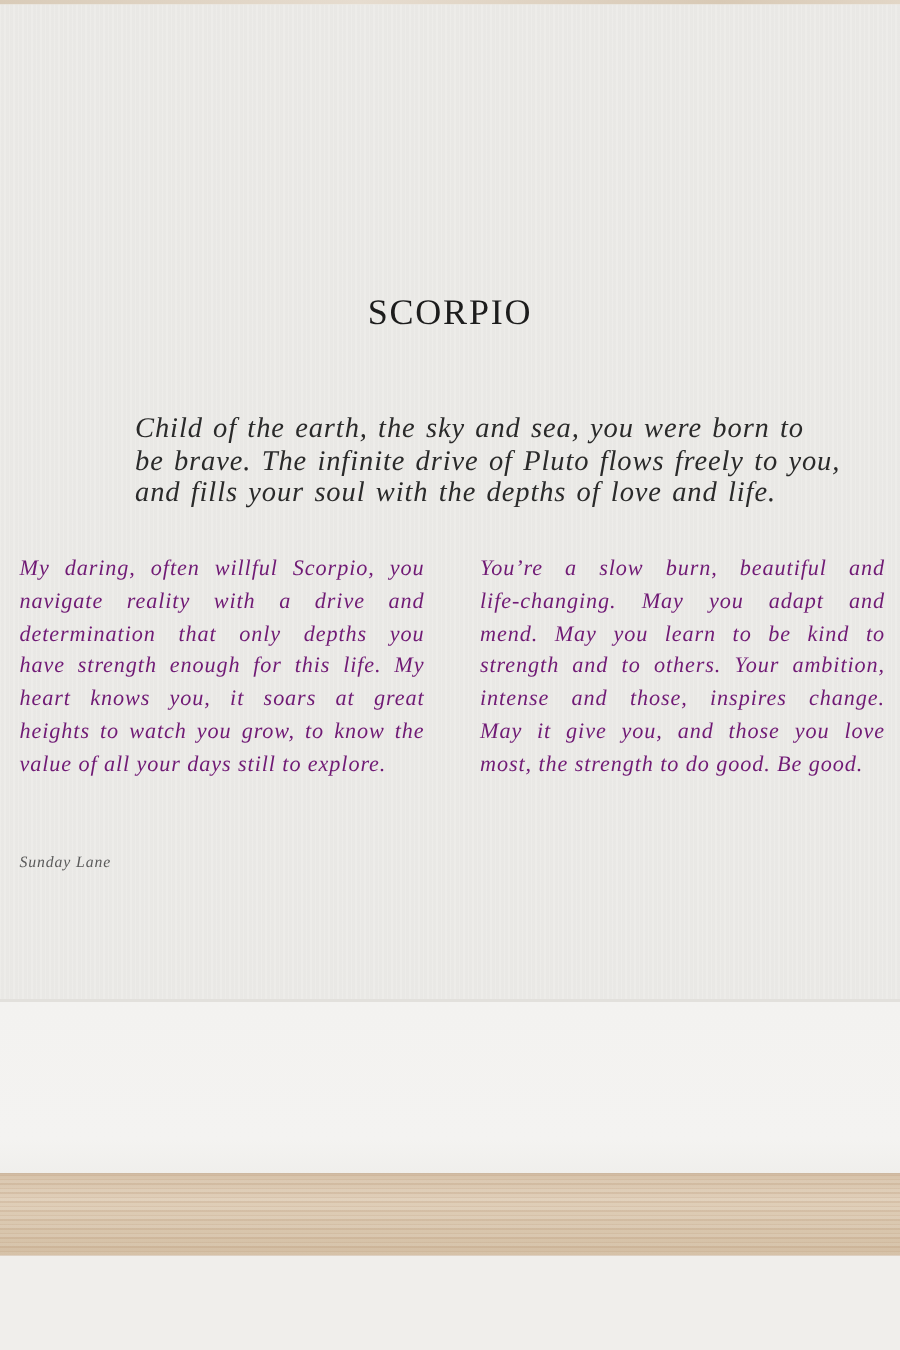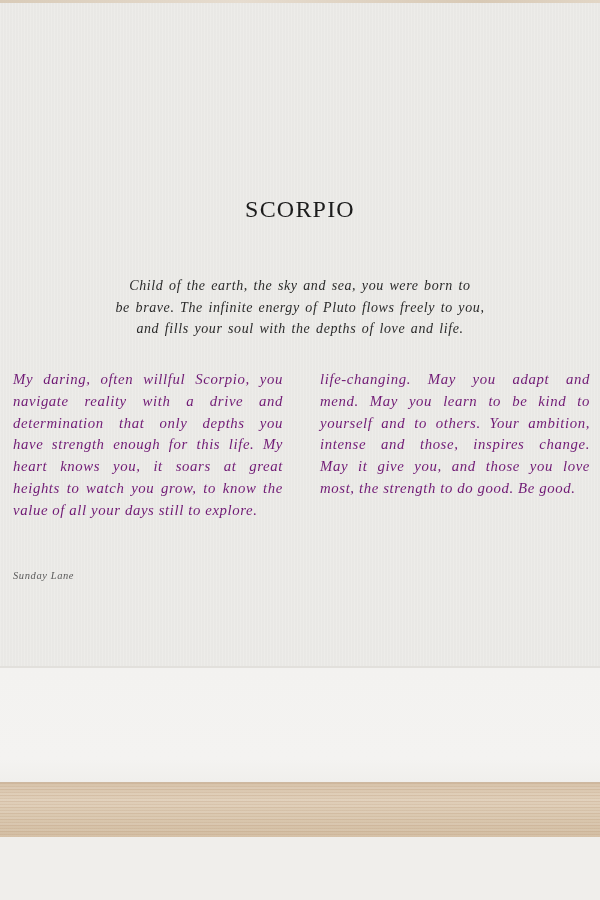--- a/index.html
+++ b/index.html
@@ -71,21 +71,21 @@
       color: #1c1c1c;
       font-weight: normal;
       margin: 0;
     }
     .intro {
       position: absolute;
       left: 90px; top: 275px;
       width: 420px;
       text-align: center;
       font-style: italic;
-      font-size: 14px;
+      font-size: 19px;
       line-height: 21.7px;
       color: #2a2a2a;
       letter-spacing: 0.6px;
       word-spacing: 1.5px;
     }
     .intro span { display: block; white-space: nowrap; }
 
     .col {
       position: absolute;
       top: 369px;
@@ -119,38 +119,39 @@
 <body>
 
 <div class="top-wood"></div>
 
 <div class="paper"></div>
 
 <h1 class="title">SCORPIO</h1>
 
 <div class="intro">
   <span>Child of the earth, the sky and sea, you were born to</span>
-  <span>be brave. The infinite energy of Pluto flows freely to you,</span>
+  <span>be brave. The infinite drive of Pluto flows freely to you,</span>
   <span>and fills your soul with the depths of love and life.</span>
 </div>
 
 <div class="col col-left">
   <span>My daring, often willful Scorpio, you</span>
   <span>navigate reality with a drive and</span>
   <span>determination that only depths you</span>
   <span>have strength enough for this life. My</span>
   <span>heart knows you, it soars at great</span>
   <span>heights to watch you grow, to know the</span>
   <span class="last">value of all your days still to explore.</span>
 </div>
 
 <div class="col col-right">
+  <span>You’re a slow burn, beautiful and</span>
   <span>life-changing. May you adapt and</span>
   <span>mend. May you learn to be kind to</span>
-  <span>yourself and to others. Your ambition,</span>
+  <span>strength and to others. Your ambition,</span>
   <span>intense and those, inspires change.</span>
   <span>May it give you, and those you love</span>
   <span class="last">most, the strength to do good. Be good.</span>
 </div>
 
 <div class="signature">Sunday Lane</div>
 
 <div class="paper-edge"></div>
 <div class="mat"></div>
 <div class="wood"></div>

